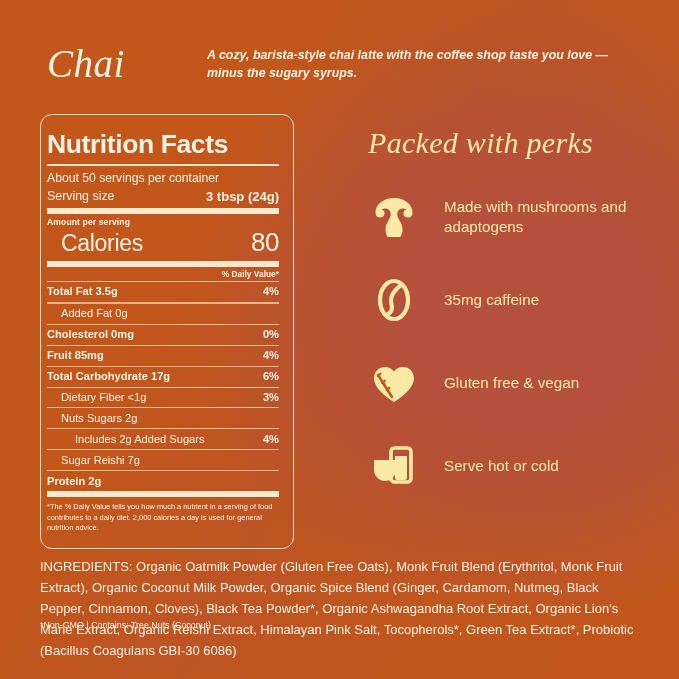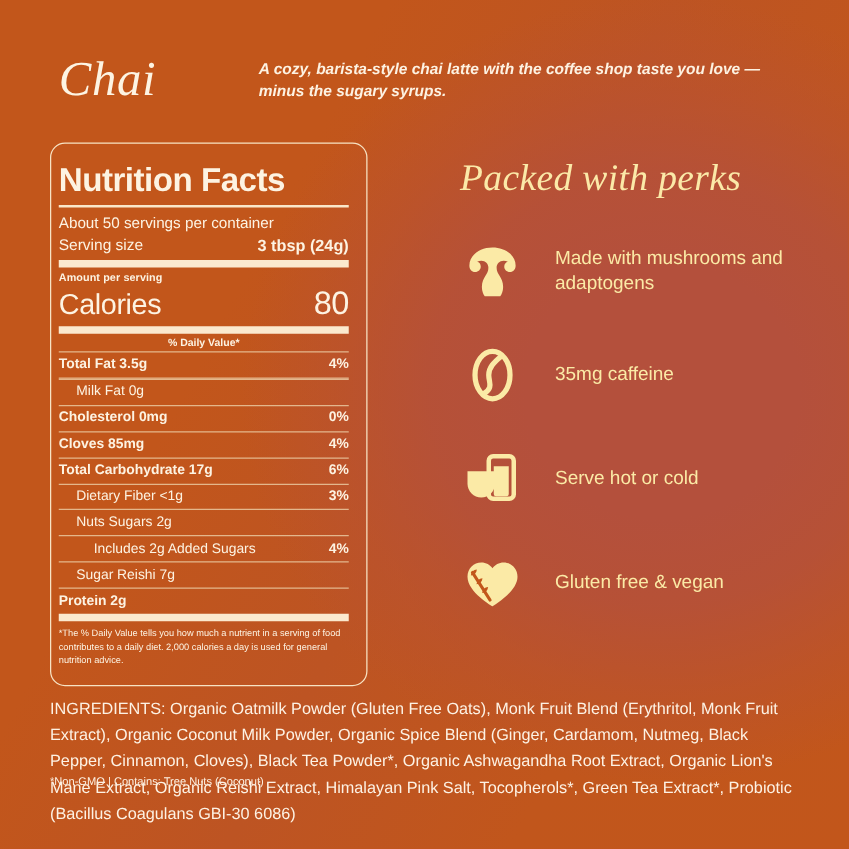--- a/index.html
+++ b/index.html
@@ -96,25 +96,25 @@
     font-weight: bold;
     padding: 3px 0 0 0;
     letter-spacing: 0.1px;
   }
   .cal-row {
     display: flex;
     justify-content: space-between;
     align-items: baseline;
     padding: 0 0 3px 0;
   }
-  .cal-label { font-size: 23px; letter-spacing: -0.3px; }
+  .cal-label { font-size: 23px; letter-spacing: -0.3px; margin-left: 14px; }
   .cal-value { font-size: 26px; letter-spacing: -0.5px; }
 
   .dv-head {
-    text-align: center;
+    text-align: right;
     font-size: 8.4px;
     font-weight: bold;
     padding: 2px 0 2px 0;
   }
 
   .nrow {
     display: flex;
     justify-content: space-between;
     align-items: baseline;
     font-size: 11.1px;
@@ -224,31 +224,31 @@
     <div class="rule-row"></div>
 
     <div id="nutrient-rows">
         <div class="nrow bold">
           <span class="nm">Total Fat 3.5g</span>
           <span class="dv">4%</span>
         </div>
         <div class="rule-row"></div>
         <div class="rule-row"></div>
         <div class="nrow">
-          <span class="nm ind-1">Milk Fat 0g</span>
+          <span class="nm ind-1">Added Fat 0g</span>
           <span class="dv"></span>
         </div>
         <div class="rule-row"></div>
         <div class="nrow bold">
           <span class="nm">Cholesterol 0mg</span>
           <span class="dv">0%</span>
         </div>
         <div class="rule-row"></div>
         <div class="nrow bold">
-          <span class="nm">Cloves 85mg</span>
+          <span class="nm">Fruit 85mg</span>
           <span class="dv">4%</span>
         </div>
         <div class="rule-row"></div>
         <div class="nrow bold">
           <span class="nm">Total Carbohydrate 17g</span>
           <span class="dv">6%</span>
         </div>
         <div class="rule-row"></div>
         <div class="nrow">
           <span class="nm ind-1">Dietary Fiber &lt;1g</span>
@@ -292,43 +292,43 @@
           <div class="perk-text">Made with mushrooms and adaptogens</div>
         </div>
         <div class="perk">
           <div class="perk-icon">
             <svg viewBox="0 0 52 52" width="52" height="52" aria-hidden="true">
               <ellipse cx="26" cy="26" rx="14" ry="19" fill="none" stroke="#fbeaa6" stroke-width="4.2"></ellipse>
               <path d="M33 11c-6 5-10 9-10 15s4 10-4 15" fill="none" stroke="#fbeaa6" stroke-width="4.2" stroke-linecap="round"></path>
             </svg>
           </div>
           <div class="perk-text">35mg caffeine</div>
-        </div>
-        <div class="perk">
-          <div class="perk-icon">
-            <svg viewBox="0 0 52 52" width="52" height="52" aria-hidden="true">
-              <rect x="23" y="8" width="20" height="34" rx="3.5" fill="none" stroke="#fbeaa6" stroke-width="3.6"></rect>
-              <path d="M27 16h12v22a2 2 0 0 1-2 2h-8a2 2 0 0 1-2-2z" fill="#fbeaa6"></path>
-              <path d="M6 20h22v10c0 6-5 11-11 11S6 36 6 30z" fill="#fbeaa6"></path>
-              <path d="M28 23c4 0 7 2.4 7 5.5S32 34 28 34" fill="none" stroke="#fbeaa6" stroke-width="3.4"></path>
-            </svg>
-          </div>
-          <div class="perk-text">Serve hot or cold</div>
         </div>
         <div class="perk">
           <div class="perk-icon">
             <svg viewBox="0 0 52 52" width="52" height="52" aria-hidden="true">
               <path fill="#fbeaa6" d="M26 45S6 33.6 6 21.3C6 14.8 11 10 17.1 10c3.7 0 7 1.8 8.9 4.6C27.9 11.8 31.2 10 34.9 10 41 10 46 14.8 46 21.3 46 33.6 26 45 26 45z"></path>
               <path d="M24 40 10 18" fill="none" stroke="#c2561b" stroke-width="2.6" stroke-linecap="round"></path>
               <path d="M13.5 15.5c-2.8.3-4.6 2-4.8 4.8 2.8-.3 4.6-2 4.8-4.8z" fill="#c2561b"></path>
               <path d="M18 22.5c-2.8.3-4.6 2-4.8 4.8 2.8-.3 4.6-2 4.8-4.8z" fill="#c2561b"></path>
               <path d="M22.5 29.5c-2.8.3-4.6 2-4.8 4.8 2.8-.3 4.6-2 4.8-4.8z" fill="#c2561b"></path>
             </svg>
           </div>
           <div class="perk-text">Gluten free &amp; vegan</div>
         </div>
+        <div class="perk">
+          <div class="perk-icon">
+            <svg viewBox="0 0 52 52" width="52" height="52" aria-hidden="true">
+              <rect x="23" y="8" width="20" height="34" rx="3.5" fill="none" stroke="#fbeaa6" stroke-width="3.6"></rect>
+              <path d="M27 16h12v22a2 2 0 0 1-2 2h-8a2 2 0 0 1-2-2z" fill="#fbeaa6"></path>
+              <path d="M6 20h22v10c0 6-5 11-11 11S6 36 6 30z" fill="#fbeaa6"></path>
+              <path d="M28 23c4 0 7 2.4 7 5.5S32 34 28 34" fill="none" stroke="#fbeaa6" stroke-width="3.4"></path>
+            </svg>
+          </div>
+          <div class="perk-text">Serve hot or cold</div>
+        </div>
       </div>
   </div>
 
   <div class="ingredients">INGREDIENTS: Organic Oatmilk Powder (Gluten Free Oats), Monk Fruit Blend (Erythritol, Monk Fruit Extract), Organic Coconut Milk Powder, Organic Spice Blend (Ginger, Cardamom, Nutmeg, Black Pepper, Cinnamon, Cloves), Black Tea Powder*, Organic Ashwagandha Root Extract, Organic Lion's Mane Extract, Organic Reishi Extract, Himalayan Pink Salt, Tocopherols*, Green Tea Extract*, Probiotic (Bacillus Coagulans GBI-30 6086)</div>
   <div class="allergen">*Non-GMO | Contains: Tree Nuts (Coconut)</div>
 
 </div>
 
 </body></html>

